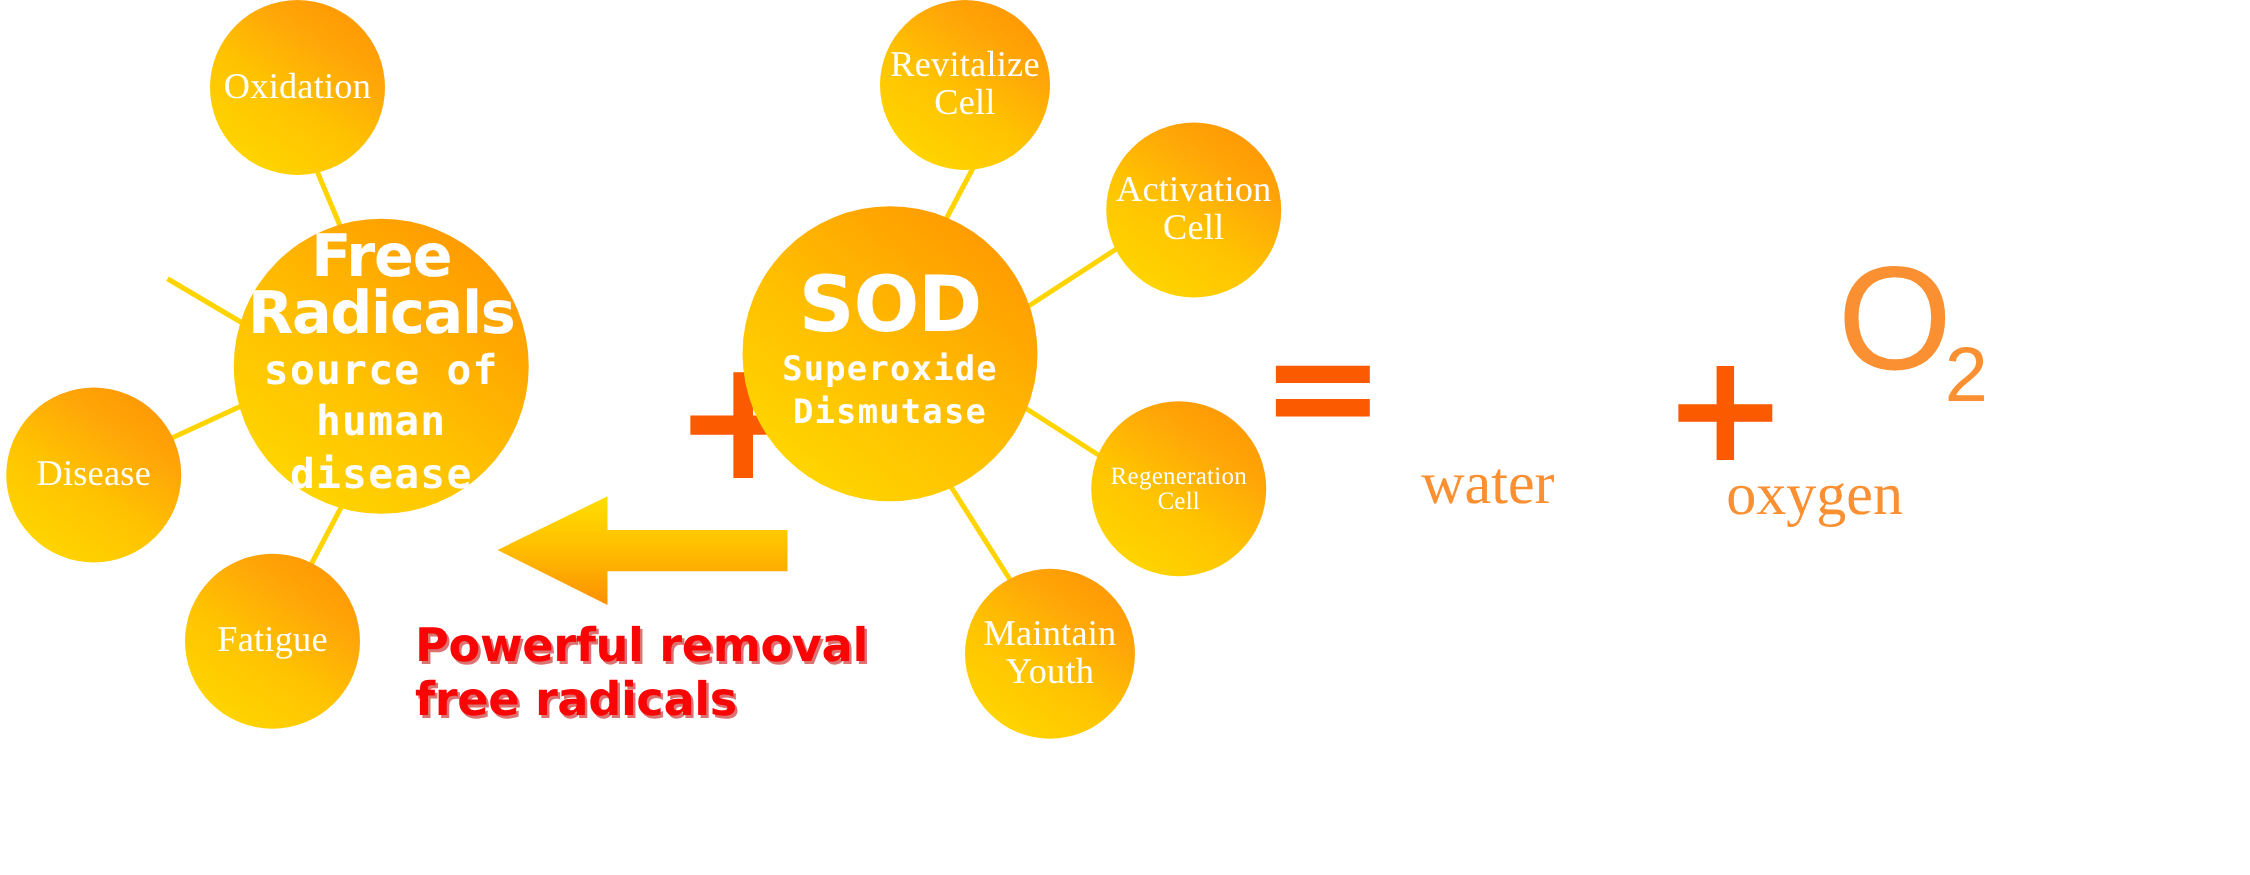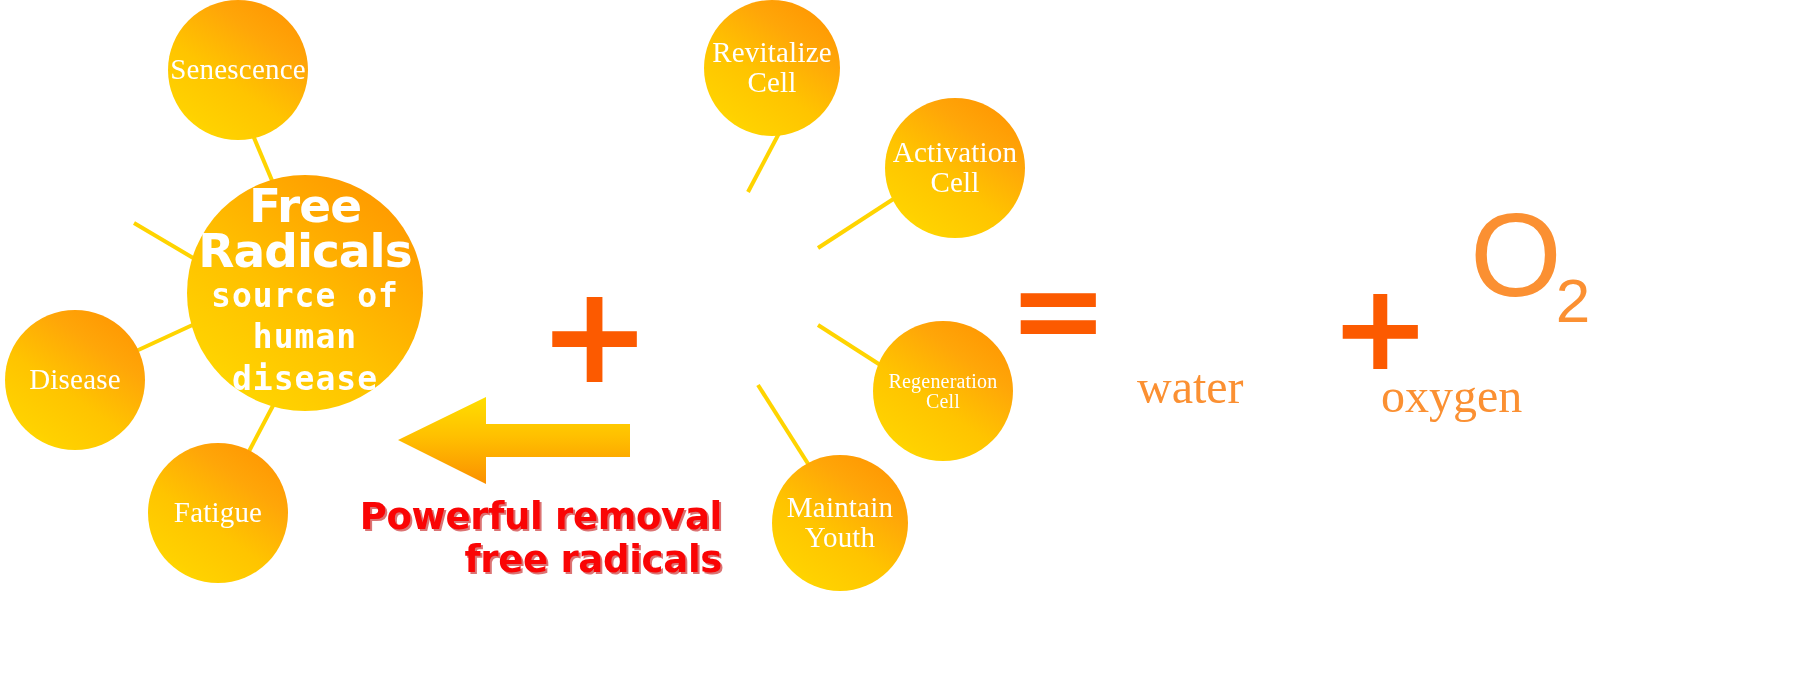--- a/index.html
+++ b/index.html
@@ -50,21 +50,21 @@
   .formula .sub{font-size:74px;position:relative;top:34px;left:-6px;}
   #f-h2o{left:1128px;top:196px;}
   #f-o2{left:1470px;top:196px;}
 
   .caption{position:absolute;color:#FB9032;font-family:"Liberation Serif",serif;
            font-size:48px;line-height:1;white-space:nowrap;}
   #cap-water{left:1137px;top:363px;}
   #cap-oxygen{left:1381px;top:372px;}
 
   #callout{position:absolute;left:332px;top:495px;width:390px;
-           text-align:right;color:#FA0505;
+           text-align:left;color:#FA0505;
            font-family:"DejaVu Sans",sans-serif;font-weight:bold;
            font-size:37px;line-height:1.17;letter-spacing:-.3px;
            text-shadow:2px 2px 0 rgba(190,0,0,.55);}
 </style>
 </head>
 <body>
 
 <div id="stage">
 
   <svg class="links" viewBox="0 0 1800 700">
@@ -86,21 +86,21 @@
       <line x1="898" y1="196" x2="818" y2="248"></line>
       <line x1="885" y1="368" x2="818" y2="325"></line>
       <line x1="812" y1="470" x2="758" y2="385"></line>
     </g>
     <g>
       <path d="M398 440 L486 397 L486 424 L630 424 L630 457 L486 457 L486 484 Z" fill="url(#arrowGrad)"></path>
     </g>
   </svg>
 
   <div class="bubble sat" style="left:168px;top:0px;width:140px;height:140px;">
-    <span>Senescence</span>
+    <span>Oxidation</span>
   </div>
 
 
   <div class="bubble sat" style="left:5px;top:310px;width:140px;height:140px;">
     <span>Disease</span>
   </div>
 
   <div class="bubble sat" style="left:148px;top:443px;width:140px;height:140px;">
     <span>Fatigue</span>
   </div>
@@ -132,20 +132,27 @@
   <div class="bubble sat" style="left:873px;top:321px;width:140px;height:140px;font-size:20px;">
     <span>Regeneration</span>
     <span>Cell</span>
   </div>
 
   <div class="bubble sat" style="left:772px;top:455px;width:136px;height:136px;">
     <span>Maintain</span>
     <span>Youth</span>
   </div>
 
+  <div class="bubble hub" id="hub-sod">
+    <div class="hub-title">SOD</div>
+    <div class="hub-sub">
+      <div>Superoxide</div>
+      <div>Dismutase</div>
+    </div>
+  </div>
 
   <div id="callout">
     <div>Powerful removal</div>
     <div>free radicals</div>
   </div>
 
   <div class="eq-sym" id="eq-equals">=</div>
 
   <div class="caption" id="cap-water">water</div>
 

